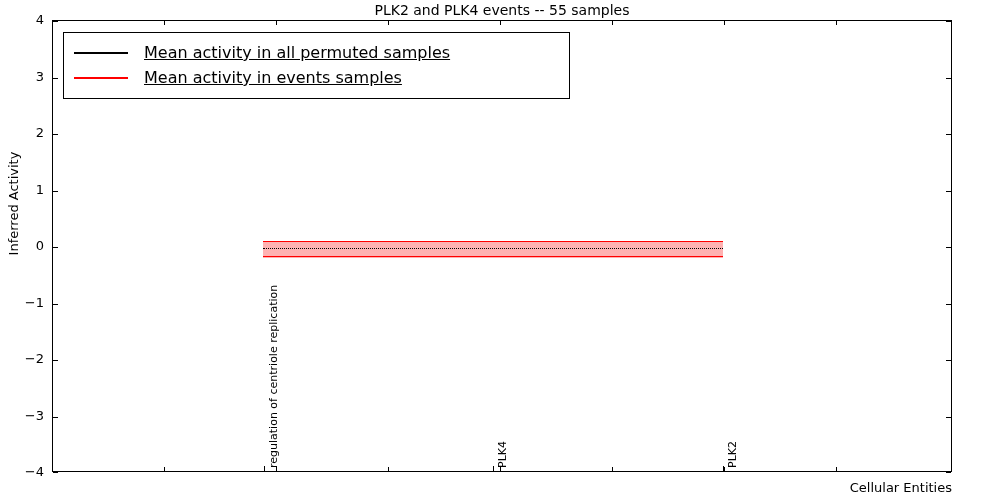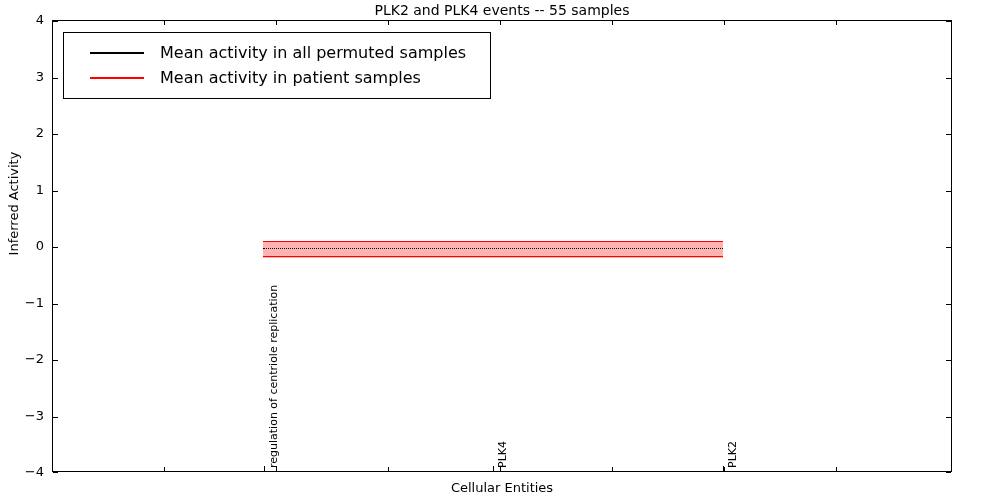--- a/index.html
+++ b/index.html
@@ -71,21 +71,21 @@
   .ytick-major.right {
     left: auto;
     right: 0;
   }
   
   #xlabel {
     position: absolute;
     left: 52px;
     top: 480px;
     width: 900px;
-    text-align: center;
+    text-align: right;
     font-size: 13px;
     color: #000;
     white-space: nowrap;
   }
   .xtick-minor {
     position: absolute;
     bottom: 0;
     width: 0;
     height: 4px;
     border-left: 1px solid #000;
@@ -123,25 +123,26 @@
     border-top: 1.6px solid #ff0000;
   }
   #mean-line-black {
     border-top: 1.7px dotted #000000;
   }
   
   #legend {
     position: absolute;
     left: 10px;
     top: 11px;
-    width: 428px;
+    width: 507px;
     box-sizing: border-box;
     border: 1.2px solid #000000;
     background: #ffffff;
-    padding: 7px 0 8px 16px;
+    padding: 7px 0 8px 0;
+    text-decoration: underline;
   }
   .legend-row {
     display: flex;
     align-items: center;
     height: 25px;
     padding-left: 10px;
   }
   .legend-swatch {
     width: 54px;
     height: 0;
@@ -210,21 +211,21 @@
 
     <div id="mean-line-black" class="dataline" style="left:210px; top:227px; width:460px;"></div>
 
     <div id="legend">
       <div class="legend-row">
         <span class="legend-swatch black"></span>
         <span class="legend-text">Mean activity in all permuted samples</span>
       </div>
       <div class="legend-row">
         <span class="legend-swatch red"></span>
-        <span class="legend-text">Mean activity in patient samples</span>
+        <span class="legend-text">Mean activity in events samples</span>
       </div>
     </div>
 
   </div>
 
   <div class="ytick-label" style="left:0px; top:20px;">4</div>
   <div class="ytick-label" style="left:0px; top:76.5px;">3</div>
   <div class="ytick-label" style="left:0px; top:133px;">2</div>
   <div class="ytick-label" style="left:0px; top:189.5px;">1</div>
   <div class="ytick-label" style="left:0px; top:246px;">0</div>

